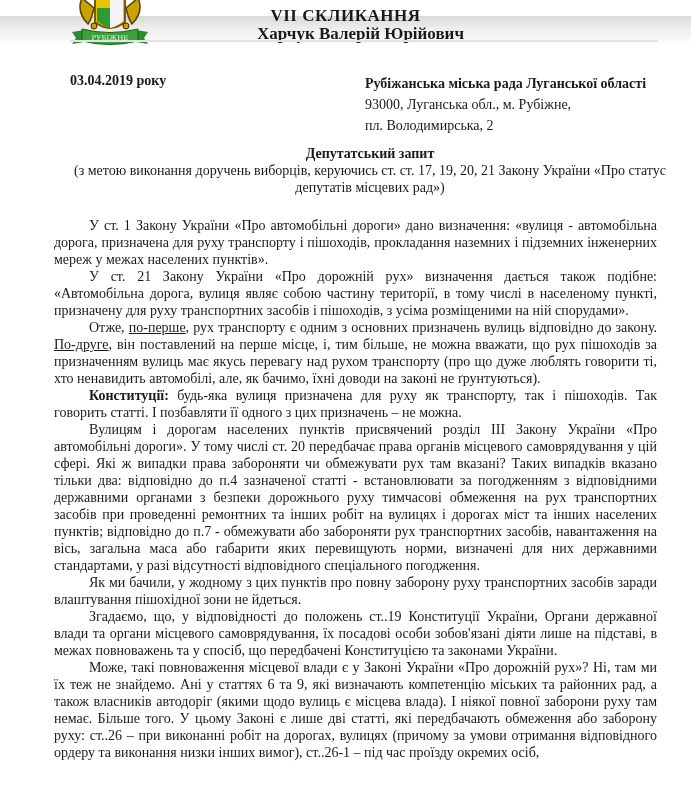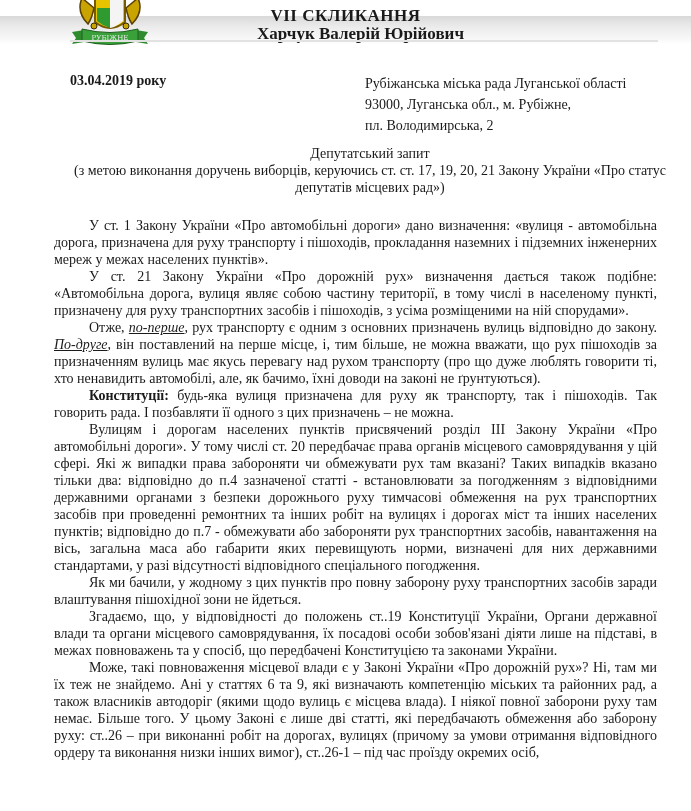--- a/index.html
+++ b/index.html
@@ -26,32 +26,32 @@
     }
     .rule {
       position: absolute; left: 70px; top: 40px; width: 588px; height: 2px; background: #e2e2e2;
     }
     .date {
       position: absolute; left: 70px; top: 73px; font-weight: bold; font-size: 14px;
     }
     .recipient {
       position: absolute; left: 365px; top: 73px; font-size: 14px; line-height: 21px;
     }
-    .recipient .org { font-weight: normal; }
+    .recipient .org { font-weight: bold; }
     .recipient .addr { padding-left: 0px; }
     .title-block {
       position: absolute; left: 60px; width: 620px; top: 145px; text-align: center; font-size: 14px; line-height: 17px;
     }
-    .title-block .title { font-weight: normal; }
+    .title-block .title { font-weight: bold; }
     .body {
       position: absolute; left: 54px; top: 217px; width: 603px;
       font-size: 14px; line-height: 17px; text-align: justify;
     }
     .body p { margin: 0; text-indent: 35px; }
-    .body .u-it { font-style: italic; text-decoration: underline; }
+    .body .u-it { text-decoration: underline; }
     .body .b { font-weight: bold; }
   </style>
 </head>
 <body>
 
 <div class="header-band">
   <svg class="logo" viewBox="0 0 80 62">
 
     <path d="M25 0 L55 0 L55 28 Q40 40 25 28 Z" fill="#e8c400" stroke="#7a5a00" stroke-width="2"></path>
     <path d="M40 2 L53 2 L53 27 Q46 33 40 34 Z" fill="#f4f4f4"></path>
@@ -82,18 +82,18 @@
 
 <div class="title-block">
   <div class="title">Депутатський запит</div>
   <div class="subtitle">(з метою виконання доручень виборців, керуючись ст. ст. 17, 19, 20, 21 Закону України «Про статус депутатів місцевих рад»)</div>
 </div>
 
 <div class="body">
   <p>У ст.  1  Закону  України  «Про  автомобільні  дороги» дано  визначення:  «вулиця  - автомобільна дорога, призначена для руху транспорту і пішоходів, прокладання наземних і підземних інженерних мереж  у межах населених пунктів».</p>
   <p>У ст.  21  Закону  України  «Про  дорожній  рух» визначення  дається  також  подібне: «Автомобільна дорога, вулиця являє собою частину території, в тому числі в населеному пункті, призначену для руху транспортних засобів і пішоходів, з усіма розміщеними на ній спорудами».</p>
   <p><span>Отже, </span><span class="u-it">по-перше</span><span>, рух транспорту є одним з основних призначень вулиць відповідно до закону. </span><span class="u-it">По-друге</span><span>, він поставлений на перше місце, і, тим більше, не можна вважати, що рух пішоходів за призначенням вулиць має якусь перевагу над рухом транспорту (про що дуже люблять говорити ті, хто ненавидить автомобілі, але, як бачимо, їхні доводи на законі не ґрунтуються).</span></p>
-  <p><span class="b">Конституції:</span><span> будь-яка вулиця призначена для руху як транспорту, так і пішоходів. Так говорить рада. І позбавляти її одного з цих призначень – не можна.</span></p>
+  <p><span class="b">Конституції:</span><span> будь-яка вулиця призначена для руху як транспорту, так і пішоходів. Так говорить статті. І позбавляти її одного з цих призначень – не можна.</span></p>
   <p>Вулицям і дорогам населених пунктів присвячений розділ ІІІ Закону України «Про автомобільні дороги». У тому числі ст. 20 передбачає права органів місцевого самоврядування у цій сфері. Які ж випадки права забороняти чи обмежувати рух там вказані? Таких випадків вказано тільки два: відповідно до п.4 зазначеної статті - встановлювати за погодженням з відповідними державними органами з безпеки дорожнього  руху тимчасові обмеження на рух транспортних засобів при проведенні ремонтних та інших робіт на вулицях і дорогах міст та інших населених пунктів; відповідно до п.7 - обмежувати або забороняти рух  транспортних засобів, навантаження на вісь,  загальна маса або габарити яких перевищують норми,  визначені для них державними стандартами, у разі відсутності відповідного спеціального погодження.</p>
   <p>Як ми бачили, у жодному з цих пунктів про повну заборону руху транспортних засобів заради влаштування пішохідної зони не йдеться.</p>
   <p>Згадаємо, що, у відповідності до положень ст..19 Конституції України, Органи державної влади та органи місцевого самоврядування, їх посадові особи зобов'язані діяти лише на підставі, в межах повноважень та у спосіб, що передбачені Конституцією та законами України.</p>
   <p>Може, такі повноваження місцевої влади є у Законі України «Про дорожній рух»? Ні, там ми їх теж не знайдемо. Ані у статтях 6 та 9, які визначають компетенцію міських та районних рад, а також власників автодоріг (якими щодо вулиць є місцева влада). І ніякої повної заборони руху там немає. Більше того. У цьому Законі є лише дві статті, які передбачають обмеження або заборону руху: ст..26 – при виконанні робіт на дорогах, вулицях (причому за умови отримання відповідного ордеру та виконання низки інших вимог), ст..26-1 – під час проїзду окремих осіб,</p>
 </div>
 
 </body></html>

